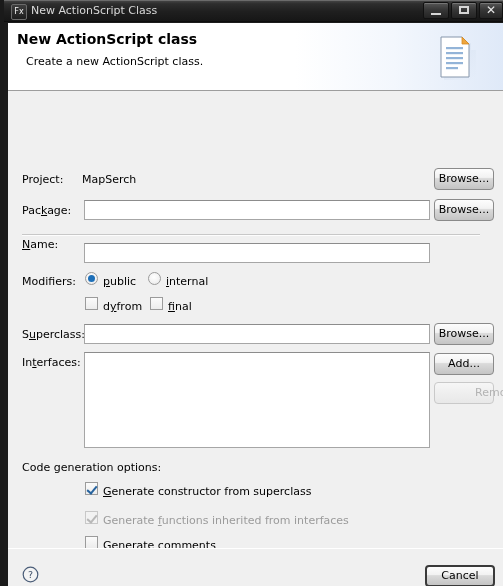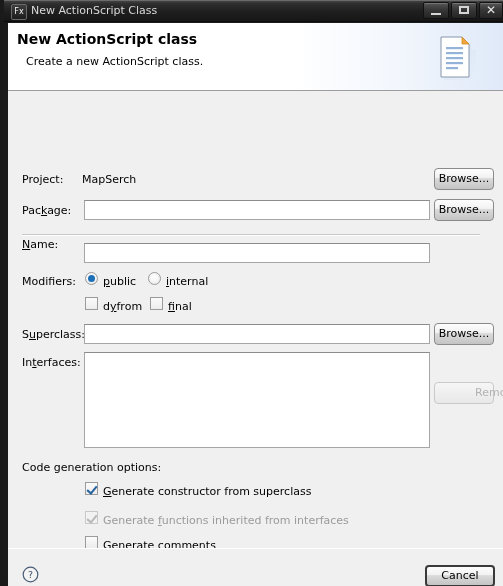--- a/index.html
+++ b/index.html
@@ -355,20 +355,21 @@
       <div class="lbl" style="left:14px; top:196px;">
         <span>S</span><span class="mn">u</span><span>perclass:</span>
       </div>
       <input class="txt" style="left: 76px; top: 192px; width: 346px; height: 20px; padding: 0px 3px;" type="text" value="">
       <div class="btn" style="left:426px; top:191px; width:60px;">Browse...</div>
 
       <div class="lbl" style="left:14px; top:224px;">
         <span>In</span><span class="mn">t</span><span>erfaces:</span>
       </div>
       <div id="interfaces-list" style="left:76px; top:220px; width:346px; height:96px;"></div>
+      <div class="btn" style="left:426px; top:221px; width:60px;">Add...</div>
       <div class="btn disabled" style="left:426px; top:250px; width:60px;">Remove</div>
 
       <div class="lbl" style="left:14px; top:329px;">Code generation options:</div>
 
       <div class="cbx on" style="left:77px; top:350px;"></div>
       <div class="lbl" style="left:95px; top:353px;">
         <span class="mn">G</span><span>enerate constructor from superclass</span>
       </div>
 
       <div class="cbx dis on" style="left:77px; top:379px;"></div>

